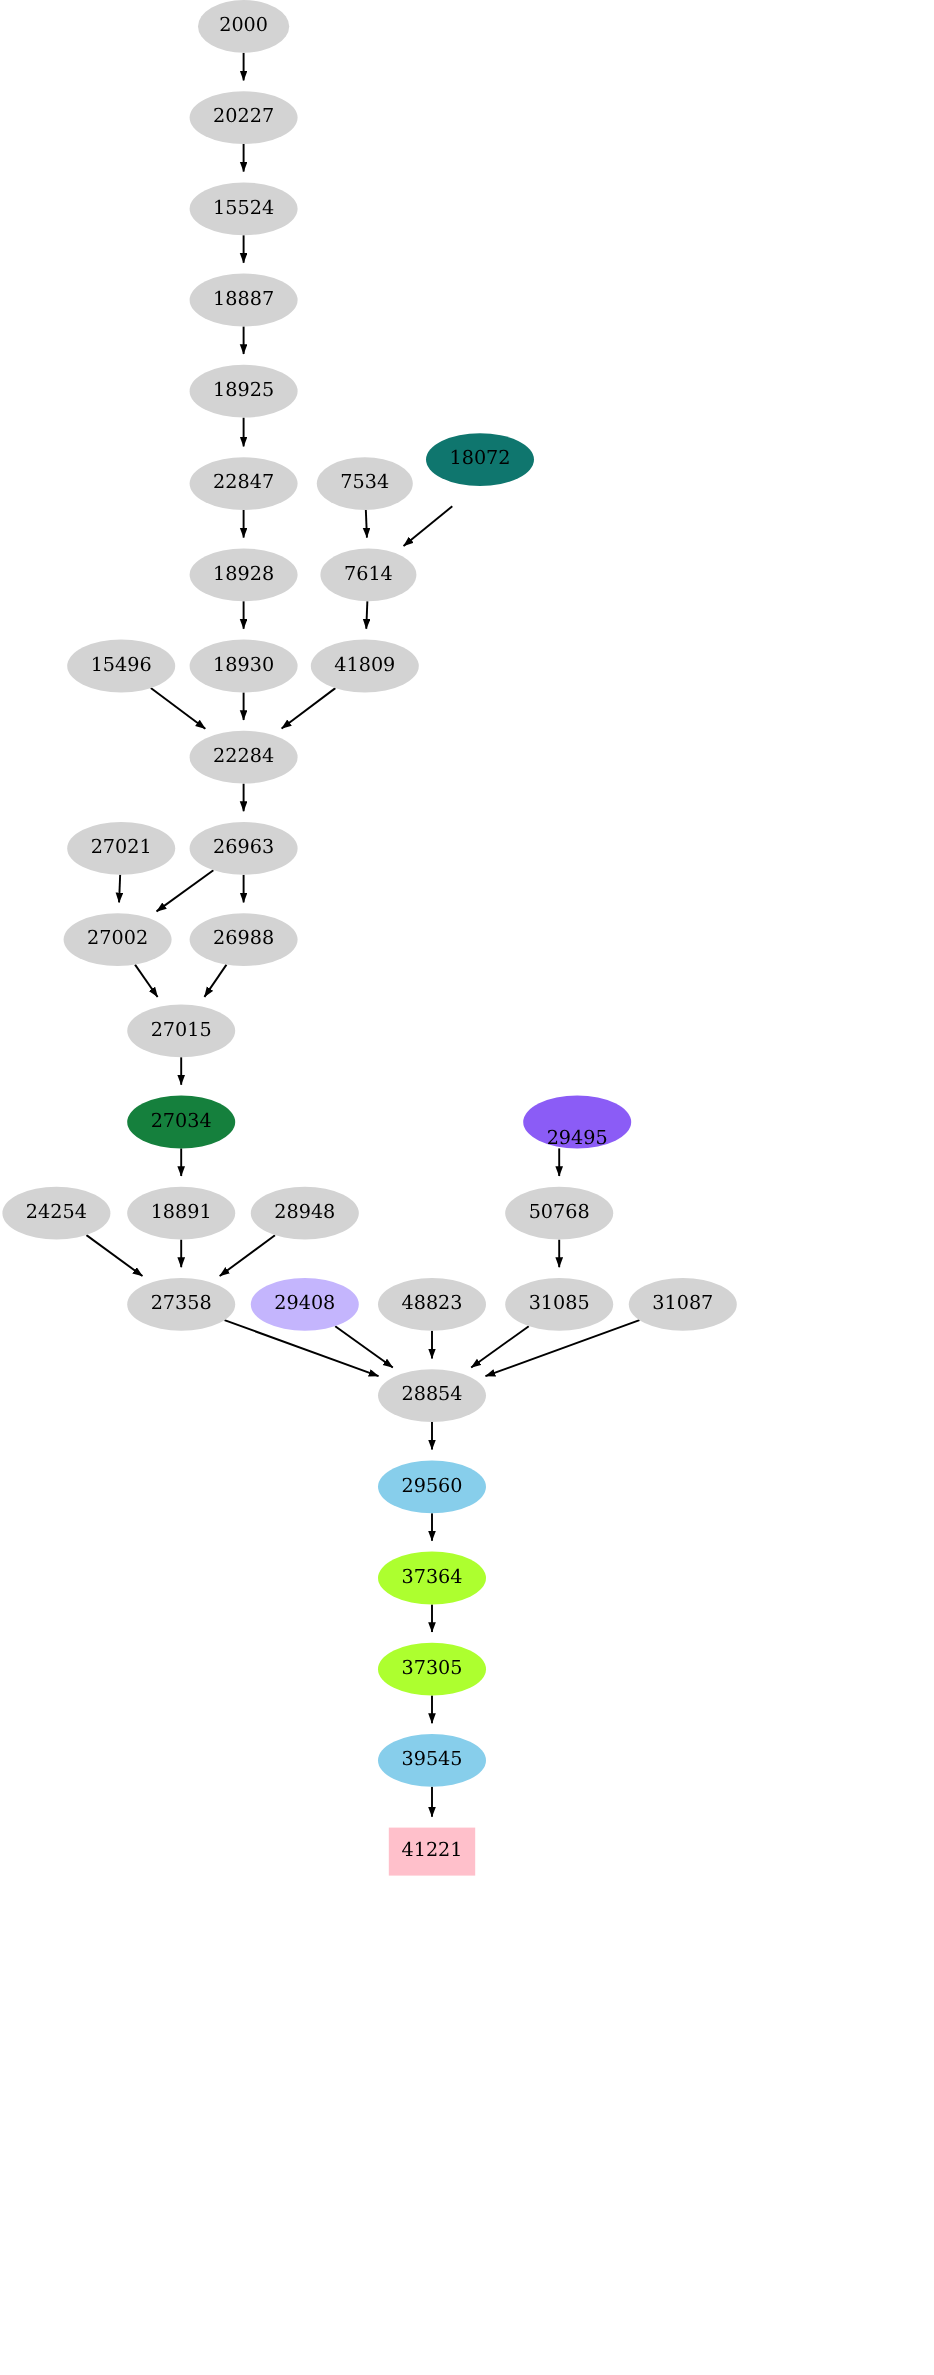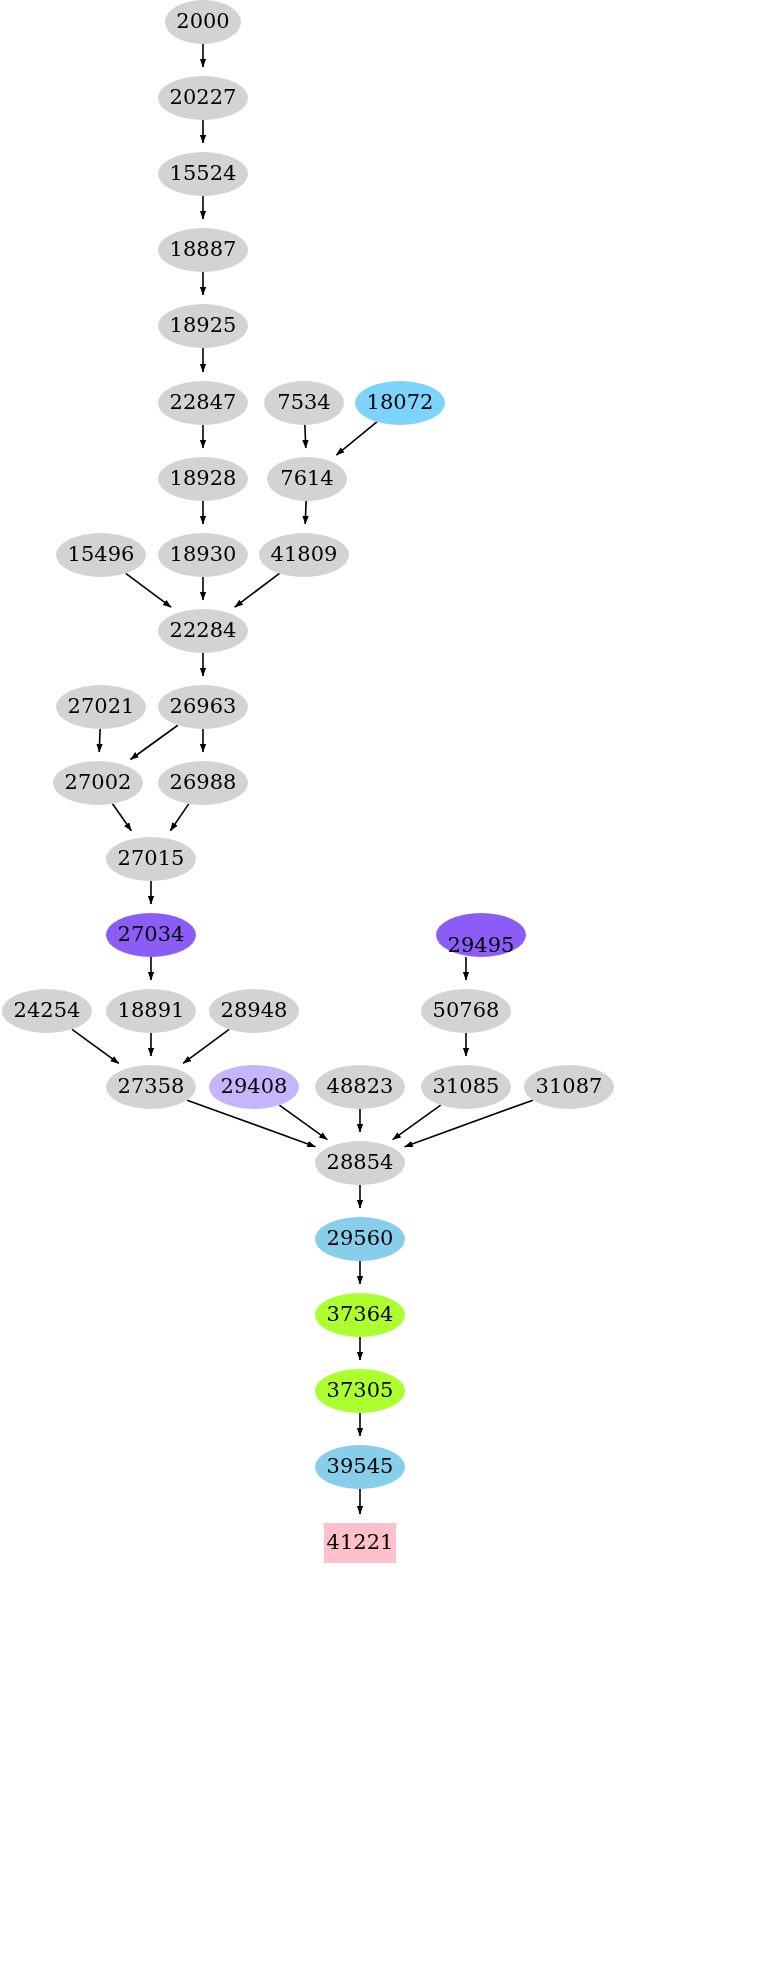--- a/index.html
+++ b/index.html
@@ -32,21 +32,21 @@
     width: 778px;
     height: 1979px;
   }
   .node {
     position: absolute;
     display: flex;
     align-items: center;
     justify-content: center;
     box-sizing: border-box;
     color: #000000;
-    font-size: 21px;
+    font-size: 16px;
     line-height: 1;
     letter-spacing: 0px;
     white-space: nowrap;
     user-select: none;
   }
   .node.ellipse {
     border-radius: 50%;
   }
   .node.box {
     border-radius: 0;
@@ -120,21 +120,21 @@
       </div>
       <div class="node ellipse" style="left: 158px; top: 304px; width: 90px; height: 44px; background: rgb(211, 211, 211);">
         <span class="node-label">18925</span>
       </div>
       <div class="node ellipse" style="left: 158px; top: 381px; width: 90px; height: 44px; background: rgb(211, 211, 211);">
         <span class="node-label">22847</span>
       </div>
       <div class="node ellipse" style="left: 264px; top: 381px; width: 80px; height: 44px; background: rgb(211, 211, 211);">
         <span class="node-label">7534</span>
       </div>
-      <div class="node ellipse" style="left: 355px; top: 381px; width: 90px; height: 44px; background: #7dd3fc;">
+      <div class="node ellipse" style="left: 355px; top: 361px; width: 90px; height: 44px; background: #0f766e;">
         <span class="node-label">18072</span>
       </div>
       <div class="node ellipse" style="left: 158px; top: 457px; width: 90px; height: 44px; background: rgb(211, 211, 211);">
         <span class="node-label">18928</span>
       </div>
       <div class="node ellipse" style="left: 267px; top: 457px; width: 80px; height: 44px; background: rgb(211, 211, 211);">
         <span class="node-label">7614</span>
       </div>
       <div class="node ellipse" style="left: 56px; top: 533px; width: 90px; height: 44px; background: rgb(211, 211, 211);">
         <span class="node-label">15496</span>
@@ -156,21 +156,21 @@
       </div>
       <div class="node ellipse" style="left: 53px; top: 761px; width: 90px; height: 44px; background: rgb(211, 211, 211);">
         <span class="node-label">27002</span>
       </div>
       <div class="node ellipse" style="left: 158px; top: 761px; width: 90px; height: 44px; background: rgb(211, 211, 211);">
         <span class="node-label">26988</span>
       </div>
       <div class="node ellipse" style="left: 106px; top: 837px; width: 90px; height: 44px; background: rgb(211, 211, 211);">
         <span class="node-label">27015</span>
       </div>
-      <div class="node ellipse" style="left: 106px; top: 913px; width: 90px; height: 44px; background: #8b5cf6;">
+      <div class="node ellipse" style="left: 106px; top: 913px; width: 90px; height: 44px; background: #15803d;">
         <span class="node-label">27034</span>
       </div>
       <div class="node ellipse" style="left: 436px; top: 913px; width: 90px; height: 44px; background: #8b5cf6; align-items: flex-end;">
         <span class="node-label">29495</span>
       </div>
       <div class="node ellipse" style="left: 2px; top: 989px; width: 90px; height: 44px; background: rgb(211, 211, 211);">
         <span class="node-label">24254</span>
       </div>
       <div class="node ellipse" style="left: 106px; top: 989px; width: 90px; height: 44px; background: rgb(211, 211, 211);">
         <span class="node-label">18891</span>

